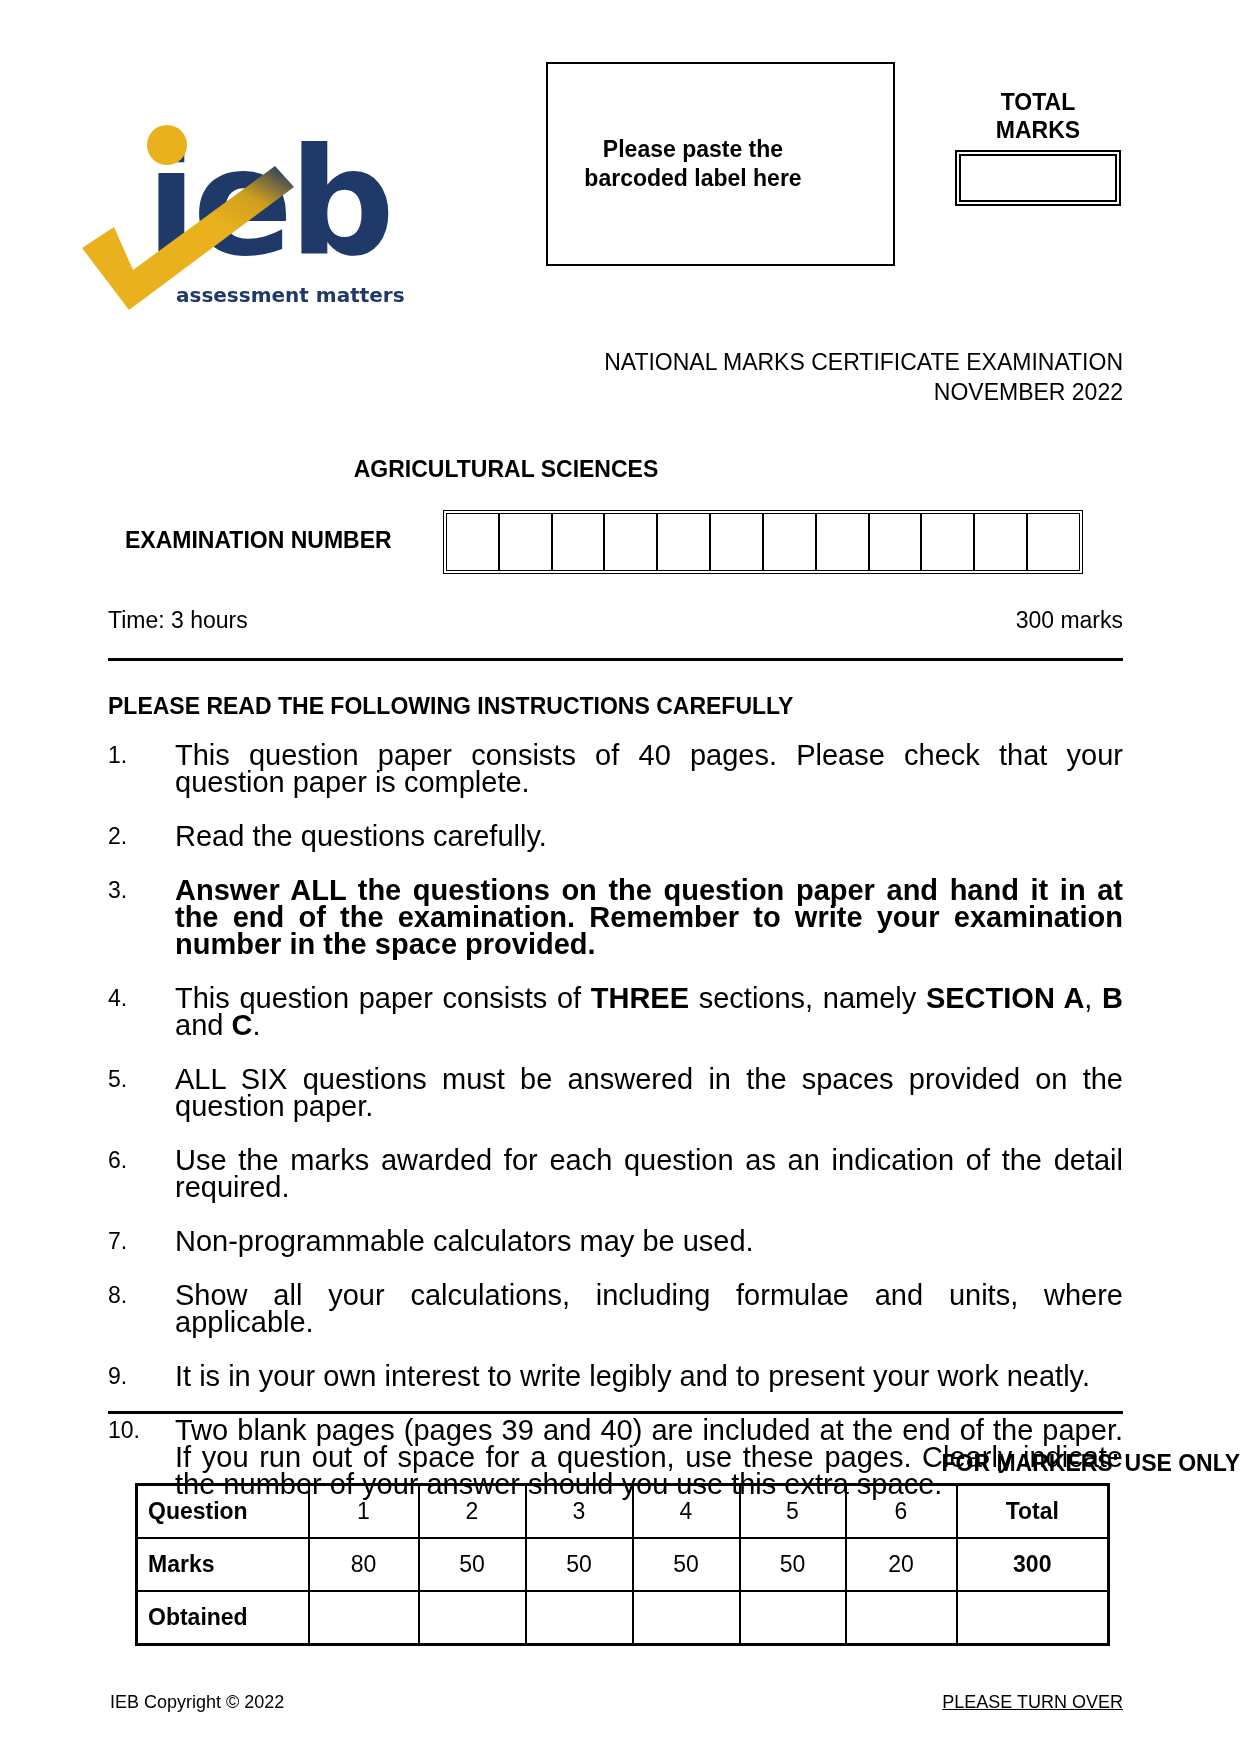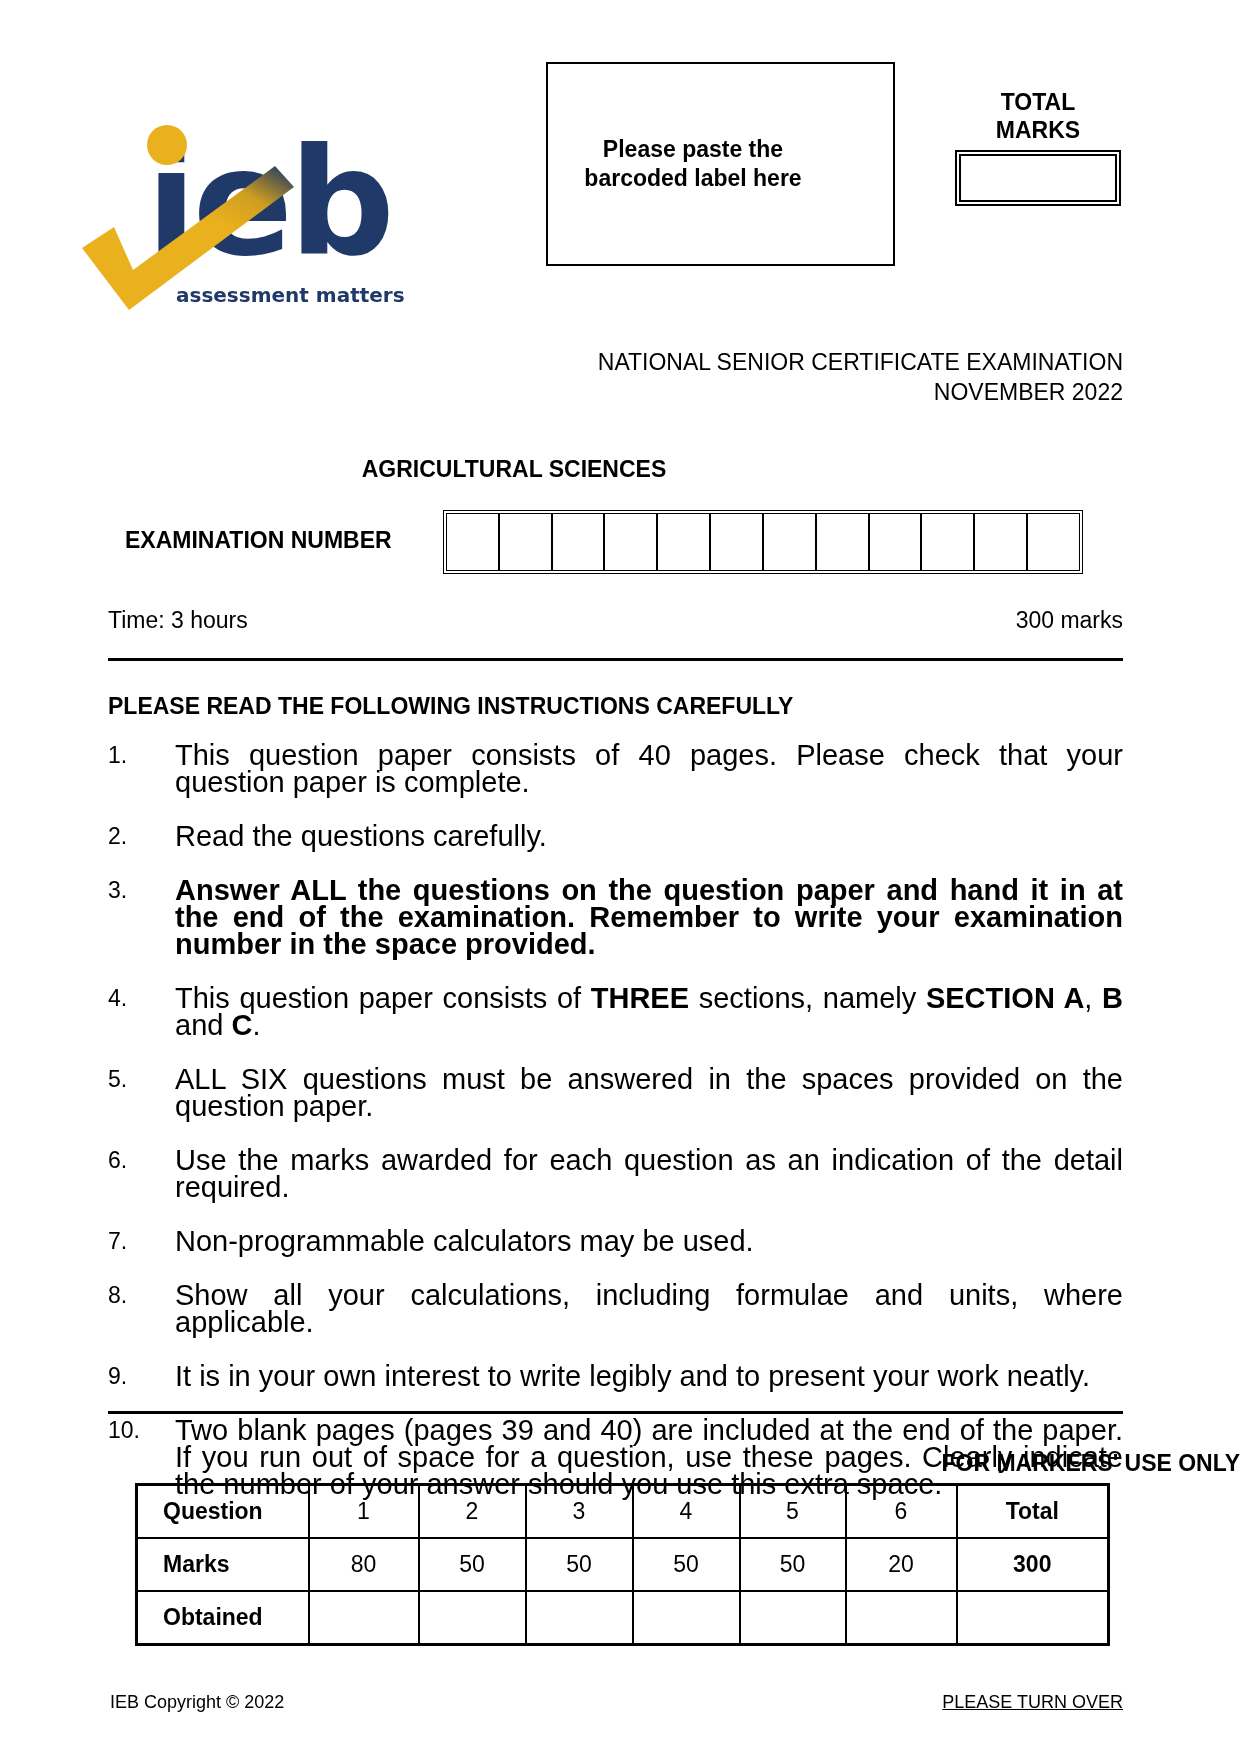--- a/index.html
+++ b/index.html
@@ -14,21 +14,21 @@
                border:2px solid #000;display:flex;align-items:center;}
   .barcode-text{font-weight:bold;font-size:23px;line-height:29px;text-align:center;width:290px;}
   .total-marks{position:absolute;left:945px;top:88px;width:186px;text-align:center;}
   .tm-line{font-weight:bold;font-size:23px;line-height:28px;}
   .tm-box-outer{margin:6px auto 0 auto;width:166px;height:56px;border:2px solid #000;padding:2px;box-sizing:border-box;}
   .tm-box-inner{width:100%;height:100%;border:2px solid #000;box-sizing:border-box;}
 
   .title-block{position:absolute;left:0;top:347px;width:1123px;text-align:right;
                font-size:23px;line-height:30px;}
   .subject{position:absolute;left:0;top:456px;width:1012px;text-align:center;
-           font-weight:bold;font-size:23px;padding-left:8px;}
+           font-weight:bold;font-size:23px;}
 
   
   .exam-num-label{position:absolute;left:125px;top:527px;font-weight:bold;font-size:23px;}
   .exam-grid-outer{position:absolute;left:443px;top:510px;width:640px;height:64px;
                    border:1px solid #000;padding:2px;box-sizing:border-box;}
   .exam-grid-inner{display:flex;height:100%;border:1px solid #000;box-sizing:border-box;}
   .exam-cell{flex:1;border-right:2px solid #000;}
   .exam-cell:last-child{border-right:none;}
 
   .meta-row{position:absolute;left:108px;top:607px;width:1015px;display:flex;
@@ -45,21 +45,21 @@
   .instr-num{width:67px;flex:none;font-size:23px;line-height:27px;}
   .instr-text{flex:1;font-size:29px;line-height:27px;text-align:justify;}
 
   
   .markers-heading{position:absolute;left:0;top:1450px;width:1240px;text-align:right;
                    font-weight:bold;font-size:23px;}
   .markers-table{position:absolute;left:135px;top:1483px;width:972px;
                  border-collapse:collapse;border:3px solid #000;table-layout:fixed;}
   .markers-table td{border:2px solid #000;height:51px;font-size:23px;text-align:center;
                     vertical-align:middle;padding:0;}
-  .markers-table td.label-col{text-align:left;padding-left:25px;font-weight:bold;}
+  .markers-table td.label-col{text-align:left;padding-left:10px;font-weight:bold;}
 
   
   .footer-left{position:absolute;left:110px;top:1692px;font-size:18px;}
   .footer-right{position:absolute;right:117px;top:1692px;font-size:18px;text-decoration:underline;}
 </style>
 </head>
 <body>
 
 <div class="page">
 
@@ -85,21 +85,21 @@
 
   <div class="total-marks">
     <div class="tm-line">TOTAL</div>
     <div class="tm-line">MARKS</div>
     <div class="tm-box-outer">
       <div class="tm-box-inner"></div>
     </div>
   </div>
 
   <div class="title-block">
-    <div>NATIONAL SENIOR CERTIFICATE EXAMINATION</div>
+    <div>NATIONAL MARKS CERTIFICATE EXAMINATION</div>
     <div>NOVEMBER 2022</div>
   </div>
   <div class="subject">AGRICULTURAL SCIENCES</div>
 
   <div class="exam-num-label">EXAMINATION NUMBER</div>
   <div class="exam-grid-outer">
     <div class="exam-grid-inner">
         <div class="exam-cell"></div>
         <div class="exam-cell"></div>
         <div class="exam-cell"></div>

